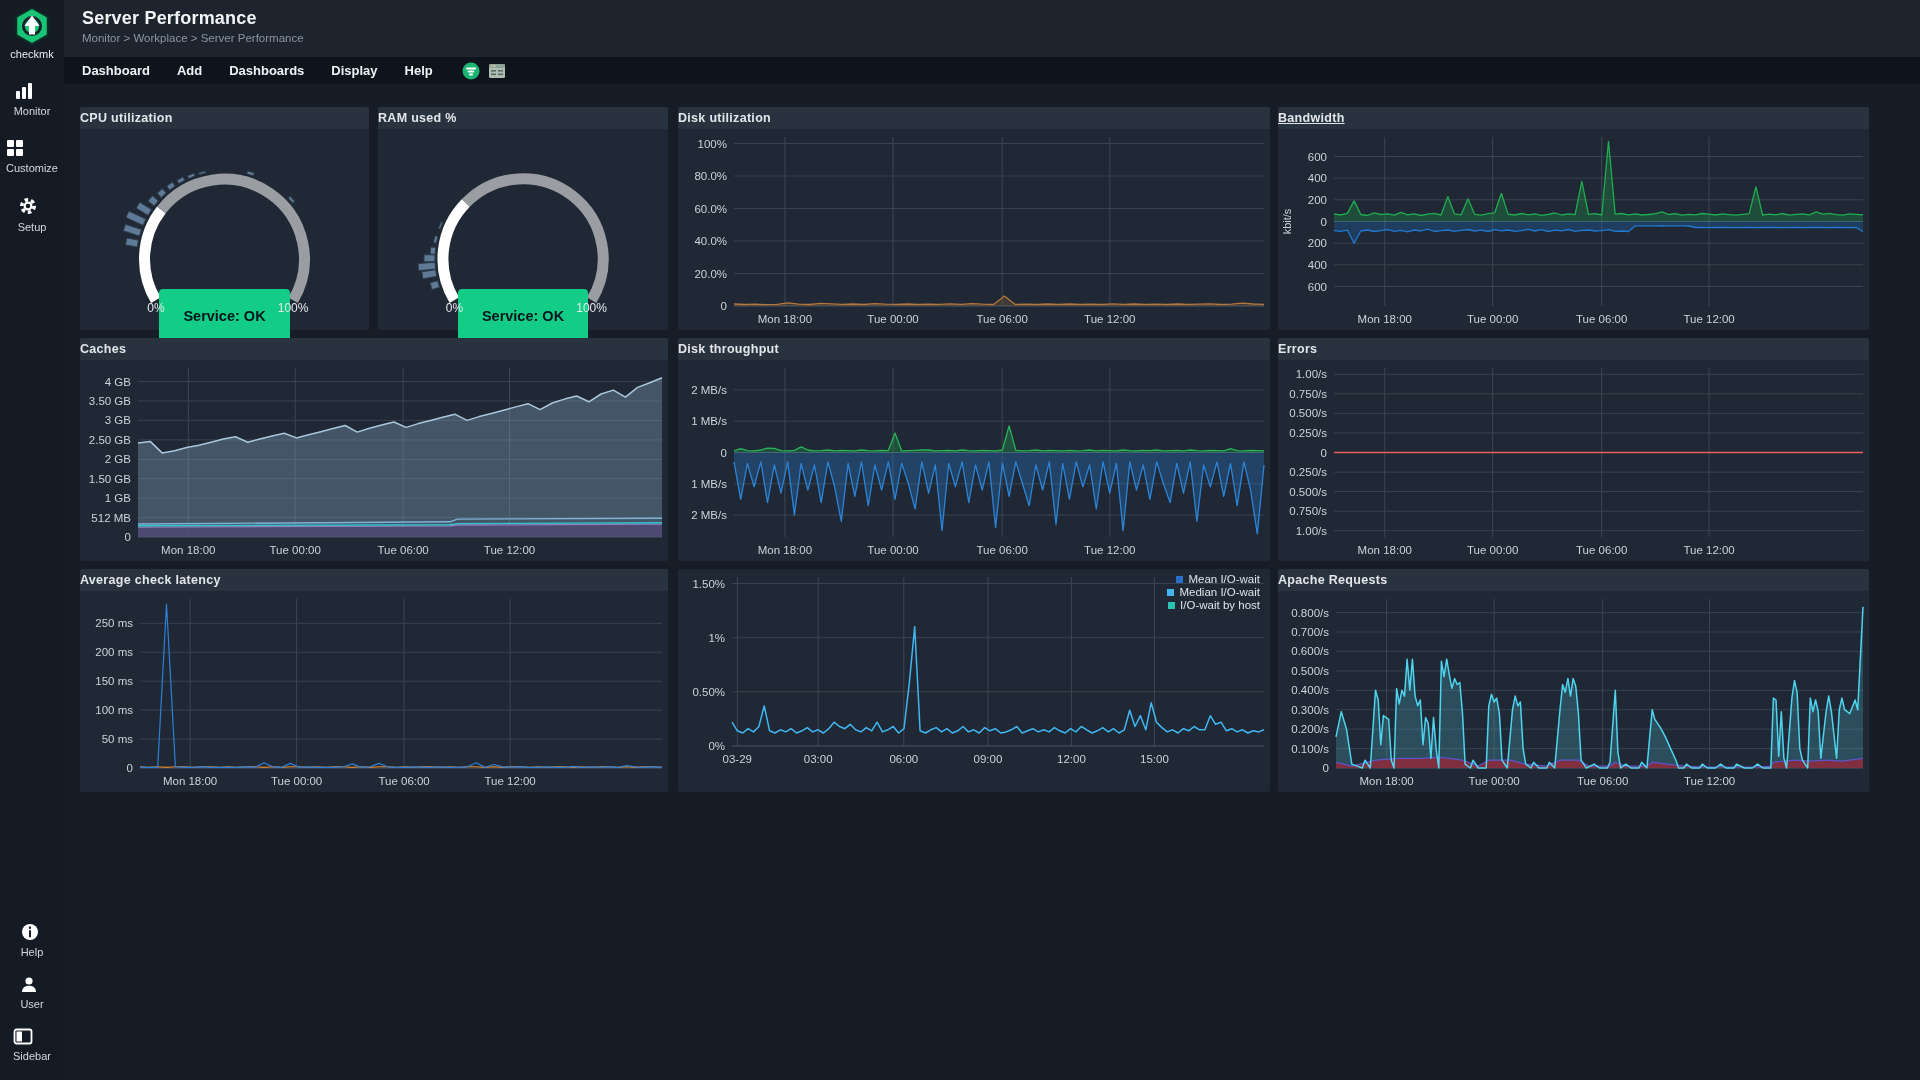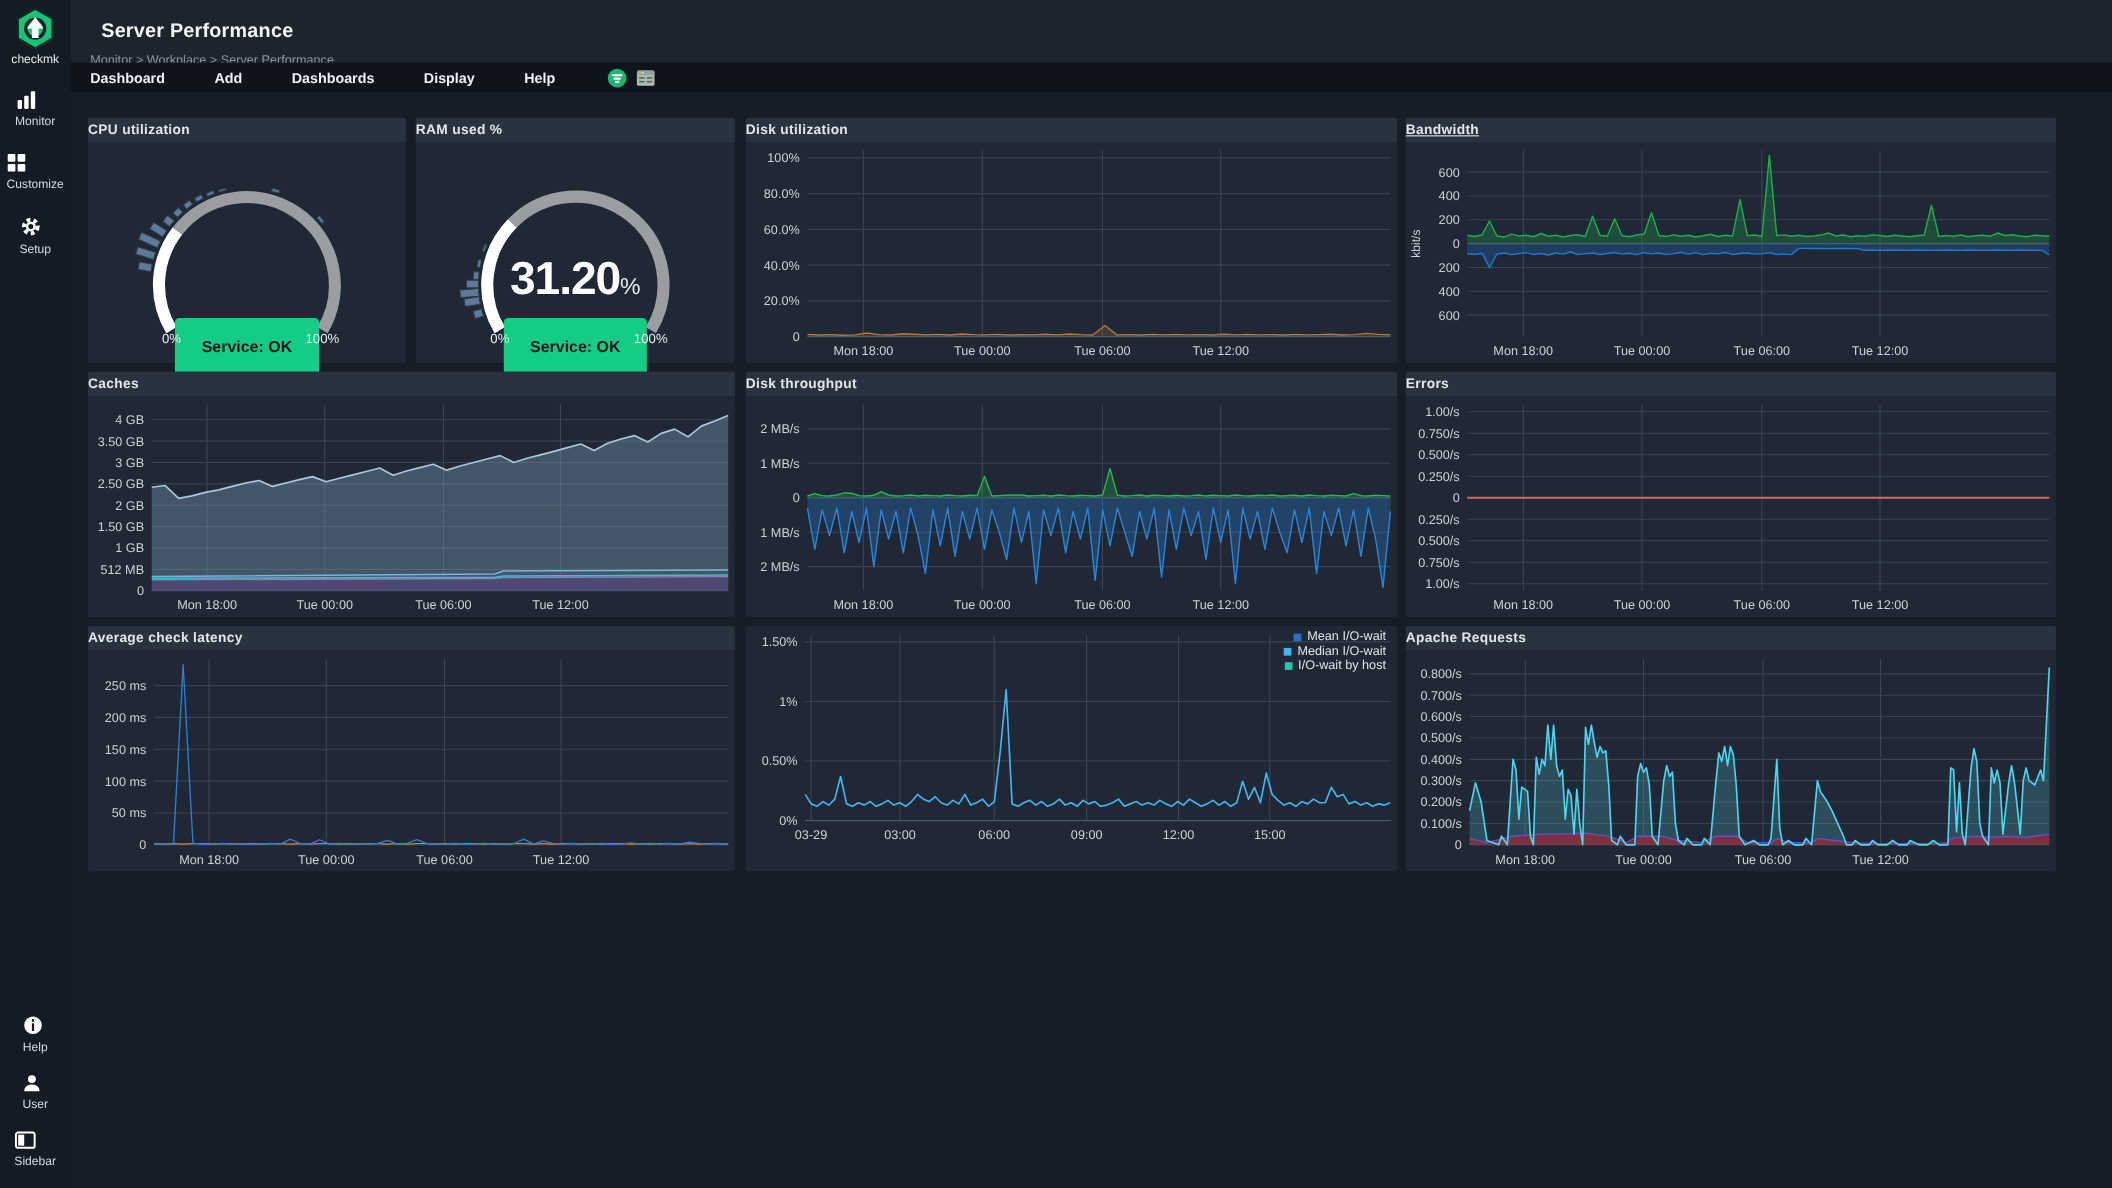--- a/index.html
+++ b/index.html
@@ -4,23 +4,23 @@
 <style>
 html,body{margin:0;padding:0}
 body{width:1920px;height:1080px;background:#171d27;font-family:"Liberation Sans",sans-serif;overflow:hidden;position:relative;color:#dfe4ea}
 .sidebar{position:absolute;left:0;top:0;bottom:0;width:64px;background:#151b24;display:flex;flex-direction:column;justify-content:space-between;align-items:center;z-index:5}
 .side-top,.side-bot{display:flex;flex-direction:column;align-items:center}
 .logo{display:flex;flex-direction:column;align-items:center;margin-top:6px;cursor:pointer}
 .logo-text{font-size:11px;color:#e8ecef;margin-top:2px}
 .snav{display:flex;flex-direction:column;gap:5px;font-size:11px;color:#d3d9e0;cursor:pointer;margin-top:22px}
 .side-bot .snav{margin-top:0;margin-bottom:18px}
 .header{position:absolute;left:64px;top:0;right:0;height:57px;background:#1e242e;box-sizing:border-box;padding:8px 0 0 18px}
-.header h1{margin:10px;font-size:18px;font-weight:700;color:#f2f4f6;letter-spacing:.2px}
+.header h1{margin:0;font-size:18px;font-weight:700;color:#f2f4f6;letter-spacing:.2px}
 .breadcrumb{font-size:11.5px;color:#8b95a3;margin-top:3px}
-.menubar{position:absolute;left:64px;top:57px;right:0;height:27px;background:#0f141c;display:flex;align-items:center;gap:45px;padding-left:18px}
+.menubar{position:absolute;left:64px;top:57px;right:0;height:27px;background:#0f141c;display:flex;align-items:center;gap:27px;padding-left:18px}
 .menu-item{font-size:13px;font-weight:700;color:#eef1f4;cursor:pointer}
 .menu-icons{display:flex;align-items:center;gap:8px;margin-left:2px}
 .menu-icons span{display:inline-flex;cursor:pointer}
 .panel{position:absolute;background:#1f2834;border-radius:2px}
 .ptitle{height:22px;line-height:22px;background:#29333f;color:#e2e6ea;font-size:12.5px;font-weight:600;letter-spacing:.3px;border-radius:2px 2px 0 0}
 .pbody{position:relative}
 .legend{position:absolute;top:4px;right:10px;display:flex;flex-direction:column;align-items:flex-end;gap:1px}
 .lrow{display:flex;align-items:center;gap:5px;font-size:11.5px;color:#dde3e9}
 .lsq{width:7px;height:7px;display:inline-block}
 .gval{position:absolute;left:0;right:0;top:100px;text-align:center;color:#fff}
@@ -193,21 +193,21 @@
             <rect x="-3.5" y="-93" width="7" height="5" fill="#5e7a97" stroke="#2c3a49" stroke-width="1"></rect>
           </g>
           <g transform="translate(145 130) rotate(-77.4)">
             <rect x="-3.5" y="-91" width="7" height="3" fill="#5e7a97" stroke="#2c3a49" stroke-width="1"></rect>
           </g>
           <g transform="translate(145 130) rotate(-67.8)">
             <rect x="-3.5" y="-90" width="7" height="2" fill="#5e7a97" stroke="#2c3a49" stroke-width="1"></rect>
           </g>
           <path d="M76.4 171.2A80 80 0 0 1 87.9 73.9" stroke="#ffffff" stroke-width="11" fill="none"></path>
           <path d="M87.9 73.9A80 80 0 0 1 213.6 171.2" stroke="#9a9da1" stroke-width="11" fill="none"></path>
-        </svg><div class="gval"><span class="num">31.20</span><span class="unit">%</span></div><div class="gbadge"><span>Service: OK</span></div><div class="gmin" style="left: 54.4px;">0%</div><div class="gmax" style="left: 191.6px;">100%</div></div>
+        </svg><div class="gbadge"><span>Service: OK</span></div><div class="gmin" style="left: 54.4px;">0%</div><div class="gmax" style="left: 191.6px;">100%</div></div>
     </div>
     <div class="panel" style="left: 678px; top: 107px; width: 592px; height: 223px;">
       <div class="ptitle">Disk utilization</div>
       <div class="pbody" style="width: 592px; height: 201px;"><svg width="592" height="201" viewBox="0 0 592 201">
           <line x1="106.9" x2="106.9" y1="8" y2="177" stroke="#3d4854" stroke-width="1"></line>
           <text x="106.9" y="194" text-anchor="middle" fill="#ccd2d9" font-size="11.5">Mon 18:00</text>
           <line x1="215.0" x2="215.0" y1="8" y2="177" stroke="#3d4854" stroke-width="1"></line>
           <text x="215.0" y="194" text-anchor="middle" fill="#ccd2d9" font-size="11.5">Tue 00:00</text>
           <line x1="324.2" x2="324.2" y1="8" y2="177" stroke="#3d4854" stroke-width="1"></line>
           <text x="324.2" y="194" text-anchor="middle" fill="#ccd2d9" font-size="11.5">Tue 06:00</text>

